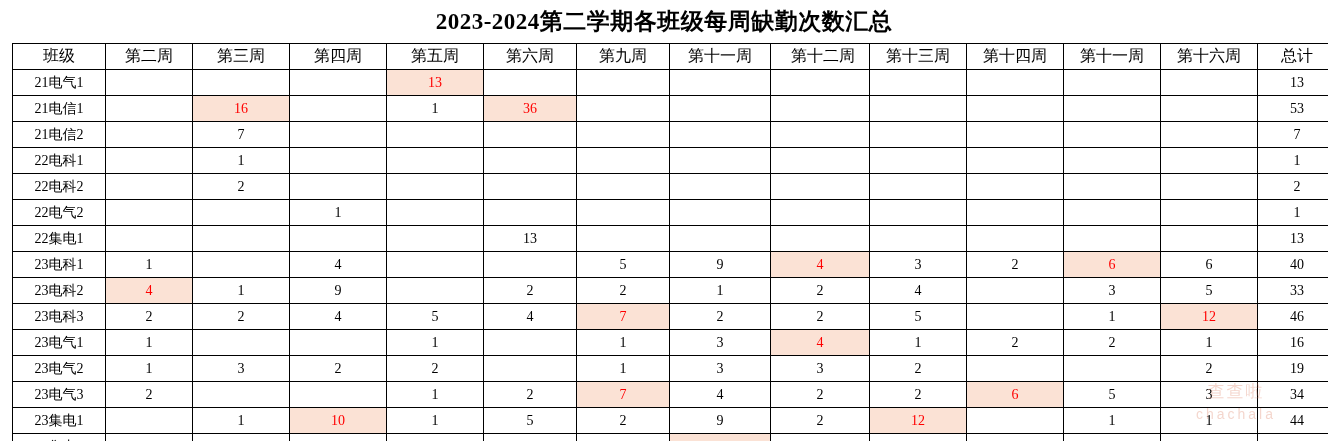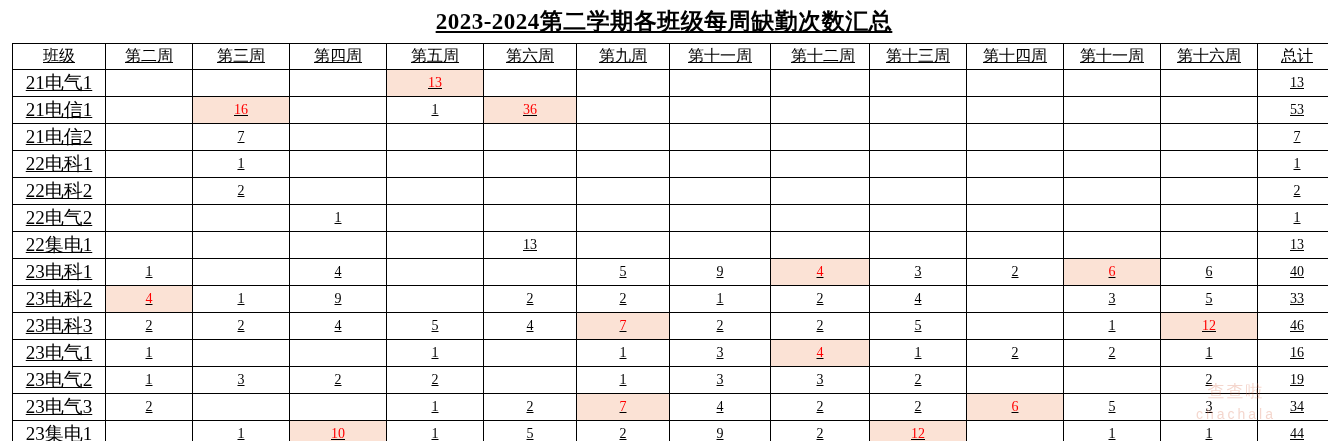--- a/index.html
+++ b/index.html
@@ -12,21 +12,20 @@
     background: #ffffff;
     font-family: "Liberation Serif", serif;
     color: #000000;
     overflow: hidden;
   }
   .page {
     position: relative;
     width: 1328px;
     height: 441px;
     box-sizing: border-box;
-    text-decoration: underline;
   }
   .title {
     text-align: center;
     font-family: "Liberation Serif", serif;
     font-size: 23px;
     font-weight: bold;
     letter-spacing: 0.5px;
     padding-top: 6px;
     padding-bottom: 6px;
     color: #000;
@@ -48,21 +47,21 @@
     overflow: hidden;
     white-space: nowrap;
   }
   table.grid th {
     font-family: "Liberation Serif", serif;
     font-size: 16px;
   }
   td.rowhead {
     text-align: left;
     padding-left: 5px;
-    font-size: 19px;
+    font-size: 14px;
   }
   td.hl {
     background: #fbe2d5;
     color: #ff0000;
     font-weight: bold;
   }
   .wm {
     position: absolute;
     right: 52px;
     bottom: 16px;

